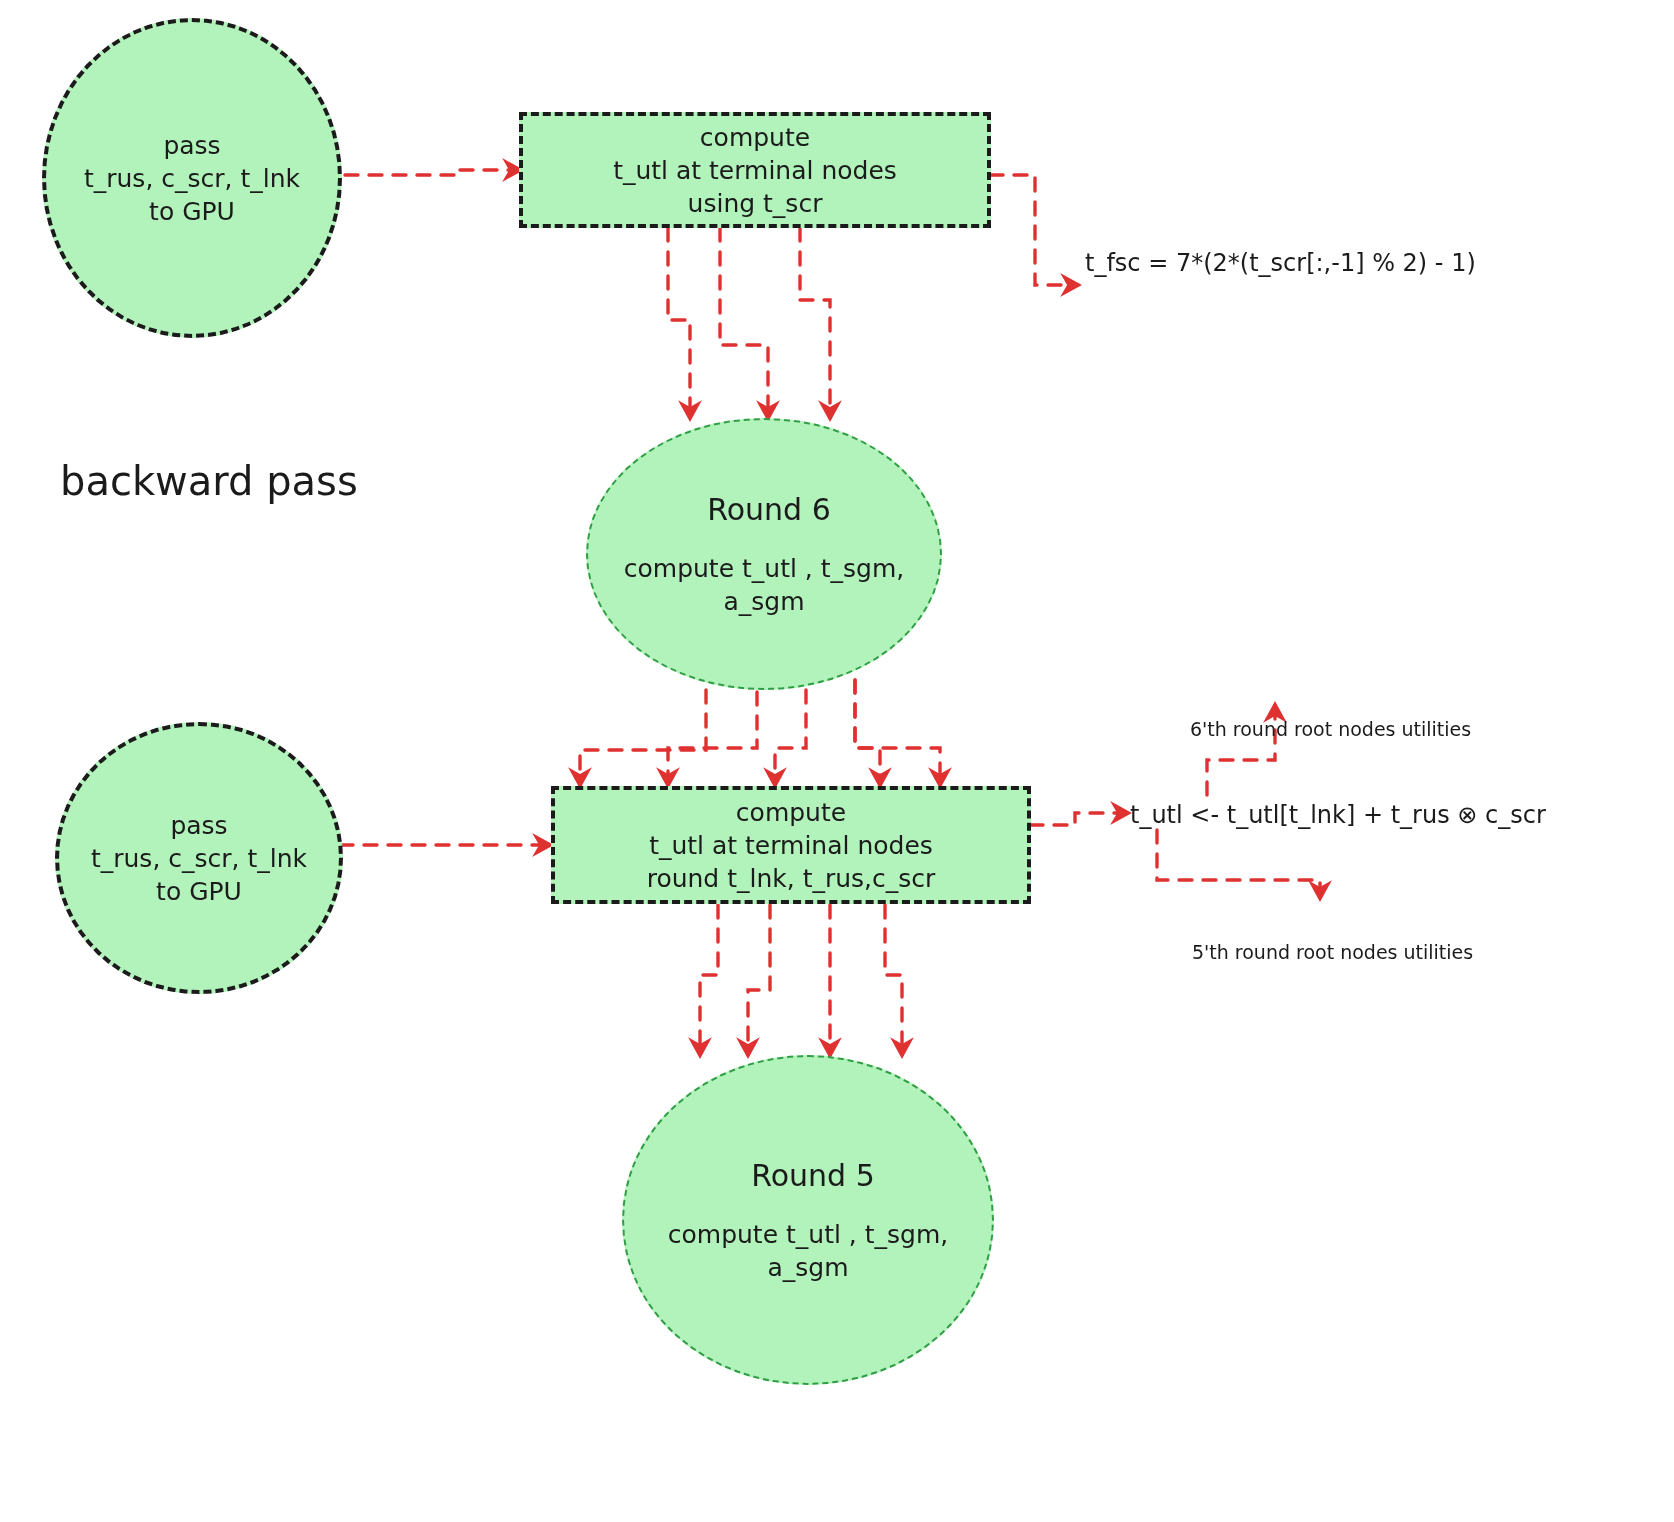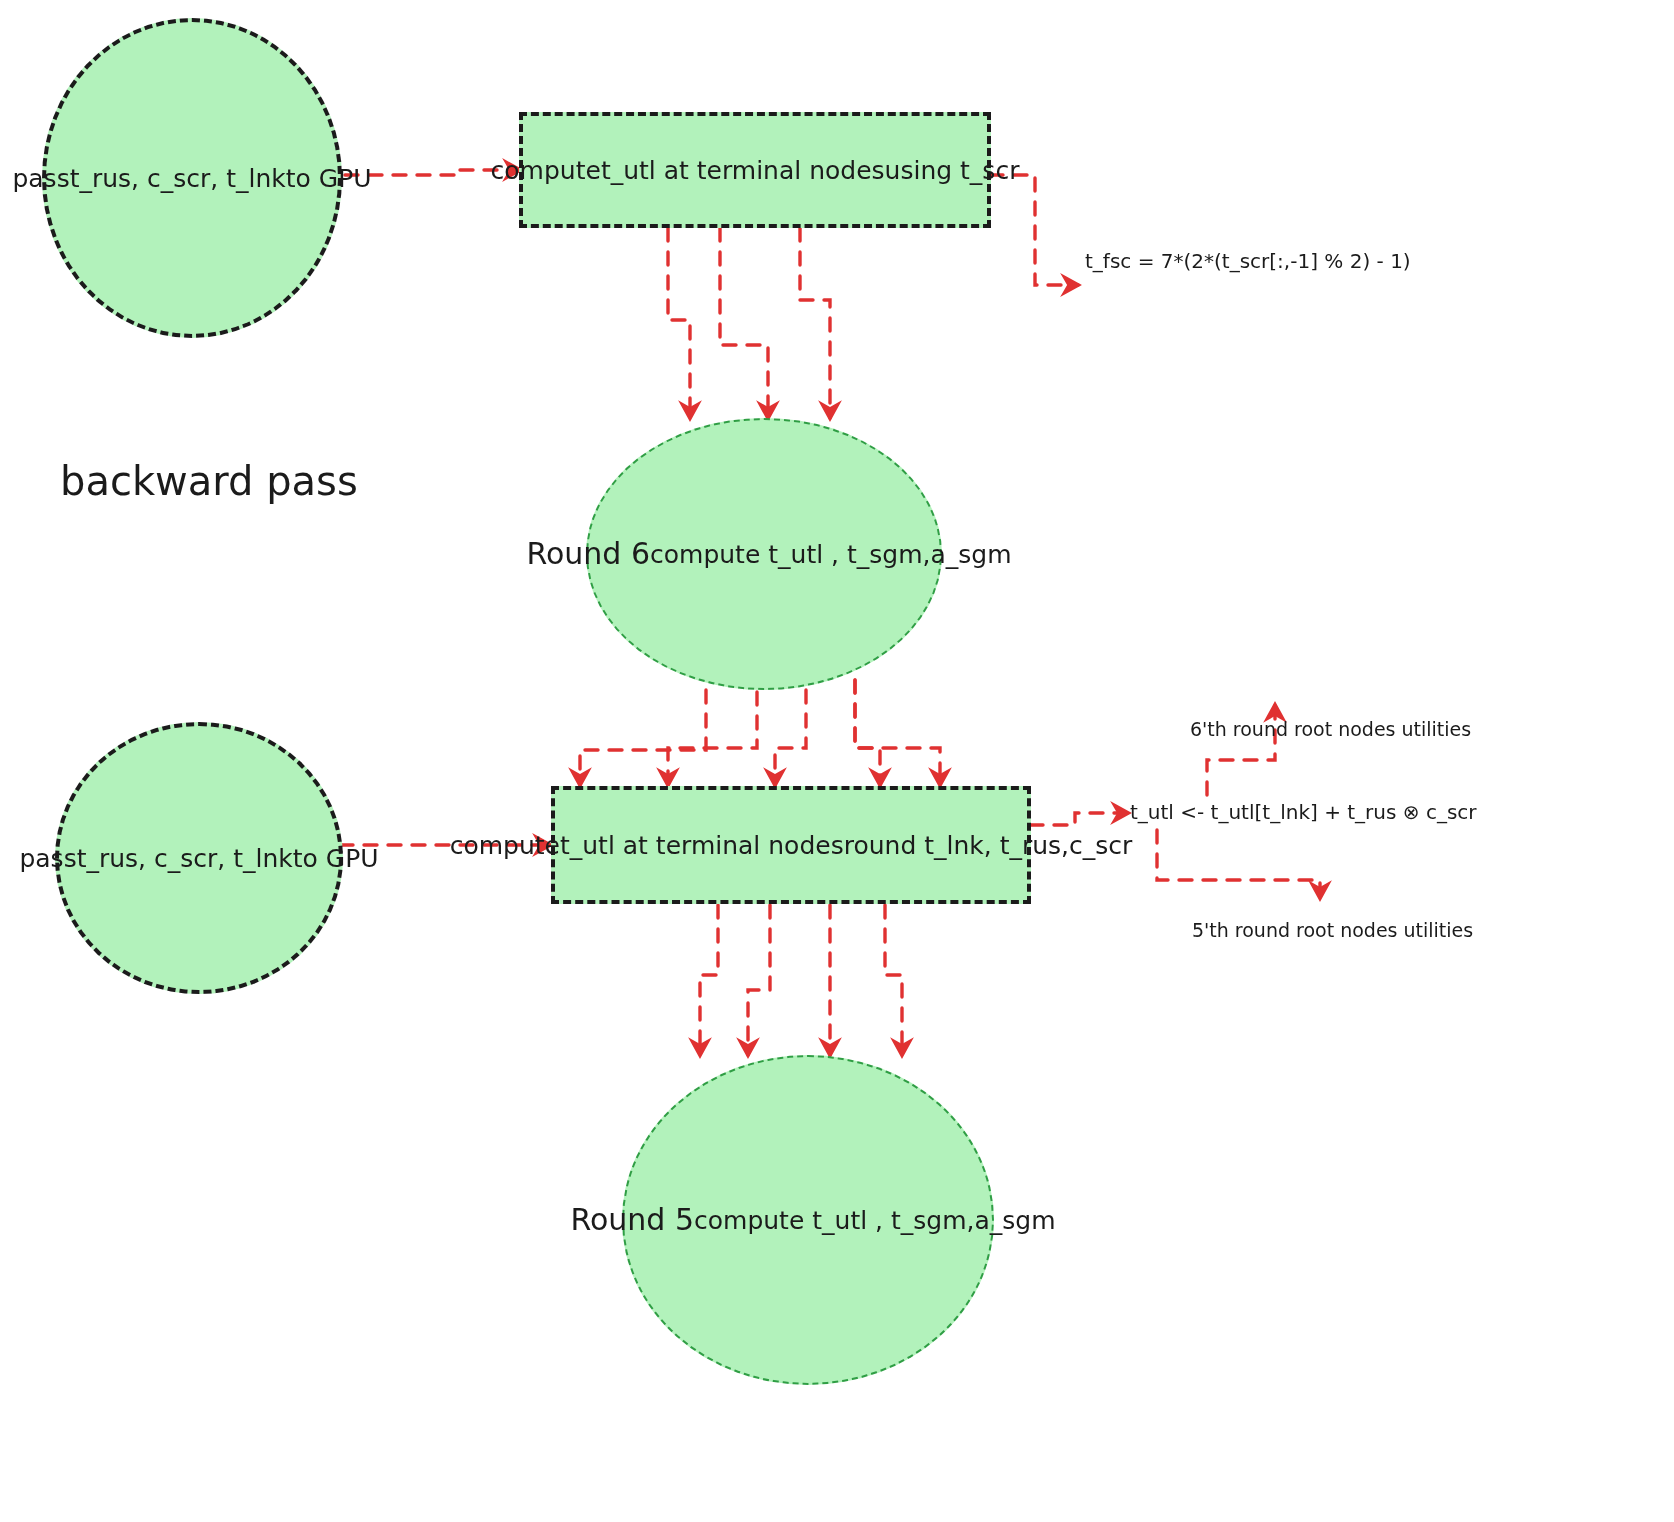--- a/index.html
+++ b/index.html
@@ -19,21 +19,21 @@
     position: absolute;
     left: 0; top: 0;
     width: 1674px;
     height: 1522px;
     pointer-events: none;
   }
   .node {
     position: absolute;
     box-sizing: border-box;
     display: flex;
-    flex-direction: row;
+    flex-direction: column;
     align-items: center;
     justify-content: center;
     text-align: center;
     color: #1b1b1b;
     background: #b2f2bb;
   }
   .circle {
     border-radius: 50%;
   }
   .circle.dash-dark {
@@ -54,21 +54,21 @@
     font-size: 30px;
     margin-left: 10px;
   }
   .med {
     font-size: 25px;
   }
   .annot {
     position: absolute;
     color: #1b1b1b;
     white-space: nowrap;
-    font-size: 20px;
+    font-size: 24px;
     line-height: 1.45;
   }
   .annot.small {
     font-size: 19px;
     margin-top: 36px;
   }
   .heading {
     position: absolute;
     font-size: 40px;
     color: #1b1b1b;
@@ -152,21 +152,21 @@
   <div class="node rect" style="left:551px; top:786px; width:480px; height:118px;">
     <span class="line med">compute</span>
     <span class="line med">t_utl at terminal nodes</span>
     <span class="line med">round t_lnk, t_rus,c_scr</span>
   </div>
 
   <div class="annot small" style="left:1190px; top:680px;">6'th round root nodes utilities</div>
 
   <div class="annot" style="left:1130px; top:798px;">t_utl &lt;- t_utl[t_lnk] + t_rus ⊗ c_scr</div>
 
-  <div class="annot small" style="left:1192px; top:881px;">5'th round root nodes utilities</div>
+  <div class="annot small" style="left:1192px; top:903px;">5'th round root nodes utilities</div>
 
   <div class="node circle dash-green" style="left:622px; top:1055px; width:372px; height:330px;">
     <span class="line big">Round 5</span>
     <span class="gap"></span>
     <span class="line med">compute t_utl , t_sgm,</span>
     <span class="line med">a_sgm</span>
   </div>
 
 </div>
 

